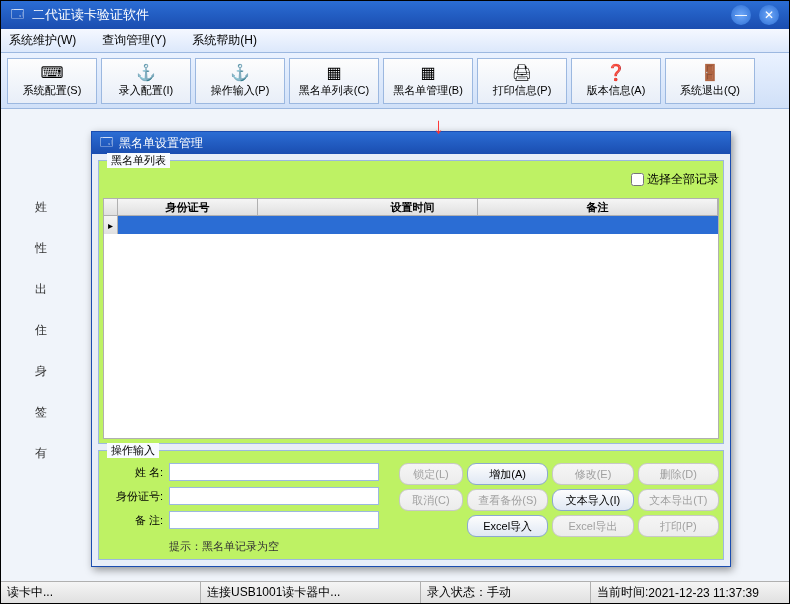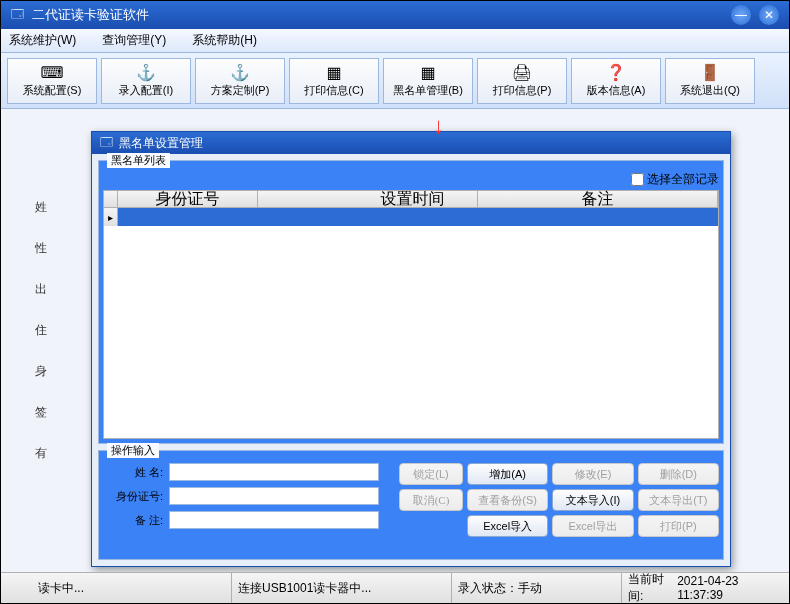--- a/index.html
+++ b/index.html
@@ -22,44 +22,44 @@
 .arrow-pointer { position:absolute; top:112px; left:432px; color:#ff3030; font-size:22px; font-weight:bold; pointer-events:none; z-index:5;}
 
 .workspace { position: relative; height: calc(100% - 28px - 24px - 56px - 22px); background:#f0f4fa; }
 .bg-labels { position:absolute; left:34px; top:90px; display:flex; flex-direction:column; gap:24px; font-size:22px; color:#333; font-family: SimSun, serif;}
 .bg-labels span { }
 
 .dialog { position:absolute; left:90px; top:22px; width:640px; height:436px; border:1px solid #1a4db0; background:#e8eef8; box-shadow: 2px 3px 8px rgba(0,0,0,0.4); display:flex; flex-direction:column;}
 .dlg-title { height:22px; background: linear-gradient(#2b6dd4,#1a4db0); color:#fff; display:flex; align-items:center; padding:0 8px; font-size:12px;}
 .dlg-body { flex:1; padding:6px; display:flex; flex-direction:column; gap:6px;}
 
-.group-box { border:1px solid #9cb8e0; background:#3b82f6; padding:4px; position:relative;}
+.group-box { border:1px solid #9cb8e0; background:#bef264; padding:4px; position:relative;}
 .group-title { position:absolute; top:-8px; left:8px; background:#f8fbff; padding:0 4px; font-size:11px;}
 
 .list-group { flex:1; display:flex; flex-direction:column; }
-.list-head-row { display:flex; align-items:center; margin-bottom:2px; margin-top:6px;}
+.list-head-row { display:flex; align-items:center; margin-bottom:10px; margin-top:6px;}
 .selectall { margin-left:auto; display:flex; align-items:center; gap:3px; font-size:11px;}
 .table-head { display:flex; background:linear-gradient(#f5f5f5,#e0e0e0); border:1px solid #b0b0b0; height:18px;}
-.th { border-right:1px solid #b0b0b0; font-size:16px; display:flex; align-items:center; justify-content:center;}
+.th { border-right:1px solid #b0b0b0; font-size:11px; display:flex; align-items:center; justify-content:center;font-weight:bold;}
 .table-body { flex:1; background:#fff; border:1px solid #b0b0b0; border-top:none;}
 .selrow { height:18px; background:#2b6dd4; display:flex;}
 .selrow .rowhandle{ width:14px; background:linear-gradient(#f5f5f5,#e0e0e0); border-right:1px solid #b0b0b0; display:flex; align-items:center; justify-content:center; font-size:10px;}
 
 .input-group { height:110px; display:flex; gap:20px;}
 .input-left { flex:1; display:flex; flex-direction:column; gap:6px; padding-top:8px;}
 .frow { display:flex; align-items:center; gap:6px;}
 .flabel { width:60px; text-align:right; font-size:11px;}
 .finput { flex:1; height:18px; border:1px solid #9cb8e0; background:#fff; padding:0 3px; font-size:11px;}
 .hint { font-size:11px; margin-left:66px; color:#333; margin-top:4px;}
 
 .btn-grid { width:260px; display:grid; grid-template-columns: repeat(3, 1fr); grid-auto-rows: 22px; gap:4px; padding-top:8px; align-content:start;}
-.dbtn { border:1px solid #8ca8d0; background:linear-gradient(#fdfdfd,#e0e8f4); font-size:11px; display:flex; align-items:center; justify-content:center; cursor:pointer; border-radius:4px;}
+.dbtn { border:1px solid #8ca8d0; background:linear-gradient(#fdfdfd,#e0e8f4); font-size:11px; display:flex; align-items:center; justify-content:center; cursor:pointer; border-radius:9px;}
 .dbtn.disabled { color:#a0a0a0; background:linear-gradient(#f5f5f5,#ececec); border-color:#c8c8c8; cursor:default;}
 
-.statusbar { position:absolute; bottom:0; left:0; right:0; height:31px; background:linear-gradient(#f5f5f5,#e0e0e0); border-top:1px solid #b0b0b0; display:flex; align-items:center; font-size:11px;padding-left:31px;}
+.statusbar { position:absolute; bottom:0; left:0; right:0; height:22px; background:linear-gradient(#f5f5f5,#e0e0e0); border-top:1px solid #b0b0b0; display:flex; align-items:center; font-size:11px;}
 .sb-cell { border-right:1px solid #b0b0b0; height:100%; display:flex; align-items:center; padding:0 6px;}
 </style>
 </head>
 <body>
 
 <div class="main-titlebar">
   <div class="icon-area">
     <span>🗔</span>
   </div>
   <div class="title-text">二代证读卡验证软件</div>
@@ -79,25 +79,25 @@
   <div class="tool-btn">
       <div class="ticon">⌨</div>
       <div class="tlabel">系统配置(S)</div>
     </div>
   <div class="tool-btn">
       <div class="ticon">⚓</div>
       <div class="tlabel">录入配置(I)</div>
     </div>
   <div class="tool-btn">
       <div class="ticon">⚓</div>
-      <div class="tlabel">方案定制(P)</div>
+      <div class="tlabel">操作输入(P)</div>
     </div>
   <div class="tool-btn">
       <div class="ticon">▦</div>
-      <div class="tlabel">打印信息(C)</div>
+      <div class="tlabel">黑名单列表(C)</div>
     </div>
   <div class="tool-btn">
       <div class="ticon">▦</div>
       <div class="tlabel">黑名单管理(B)</div>
     </div>
   <div class="tool-btn">
       <div class="ticon">🖨</div>
       <div class="tlabel">打印信息(P)</div>
     </div>
   <div class="tool-btn">
@@ -159,27 +159,28 @@
             <input class="finput" style="">
           </div>
           <div class="frow">
             <div class="flabel">身份证号:</div>
             <input class="finput" style="">
           </div>
           <div class="frow">
             <div class="flabel">备   注:</div>
             <input class="finput" style="">
           </div>
+          <div class="hint">提示：黑名单记录为空</div>
         </div>
         <div class="btn-grid" style="grid-template-columns: 64px 1fr 1fr 1fr; width: 320px;">
             <div class="dbtn disabled" style="grid-area: 1 / 1;">锁定(L)</div>
             <div class="dbtn" style="grid-area: 1 / 2;">增加(A)</div>
             <div class="dbtn disabled" style="grid-area: 1 / 3;">修改(E)</div>
             <div class="dbtn disabled" style="grid-area: 1 / 4;">删除(D)</div>
-            <div class="dbtn disabled" style="grid-area: 2 / 1; font-family: Liberation Serif, serif;">取消(C)</div>
+            <div class="dbtn disabled" style="grid-area: 2 / 1;">取消(C)</div>
             <div class="dbtn disabled" style="grid-area: 2 / 2;">查看备份(S)</div>
             <div class="dbtn" style="grid-area: 2 / 3;">文本导入(I)</div>
             <div class="dbtn disabled" style="grid-area: 2 / 4;">文本导出(T)</div>
             <div class="dbtn" style="grid-area: 3 / 2;">Excel导入</div>
             <div class="dbtn disabled" style="grid-area: 3 / 3;">Excel导出</div>
             <div class="dbtn disabled" style="grid-area: 3 / 4;">打印(P)</div>
           </div>
       </div>
     </div>
   </div>
@@ -189,18 +190,18 @@
 
 <div class="statusbar">
   <div class="sb-cell" style="width:200px;">读卡中...</div>
   <div class="sb-cell" style="width:220px;">连接USB1001读卡器中...</div>
   <div class="sb-cell" style="width:170px;">
     <span>录入状态：</span>
       <span>手动</span>
   </div>
   <div class="sb-cell" style="flex:1; border-right:none;">
     <span>当前时间:</span>
-      <span>2021-04-23 11:37:39</span>
+      <span>2021-12-23 11:37:39</span>
   </div>
 </div>
 
 <div style="position:absolute; left:548px; top:492px; display:flex; flex-direction:column; gap:4px; width:72px;">
 </div>
 
 </body></html>

